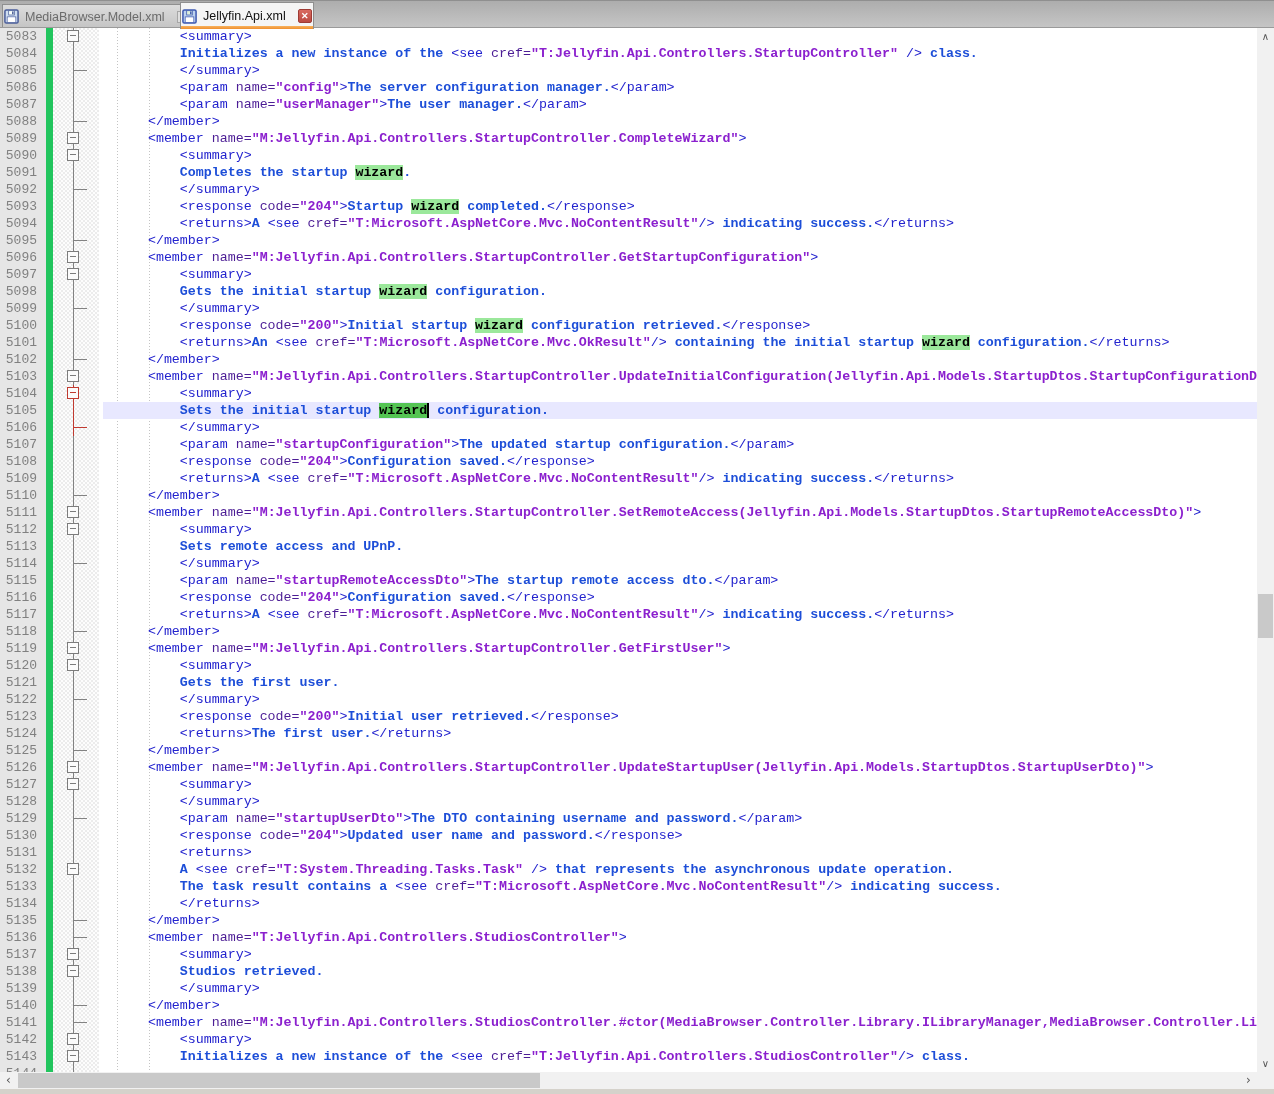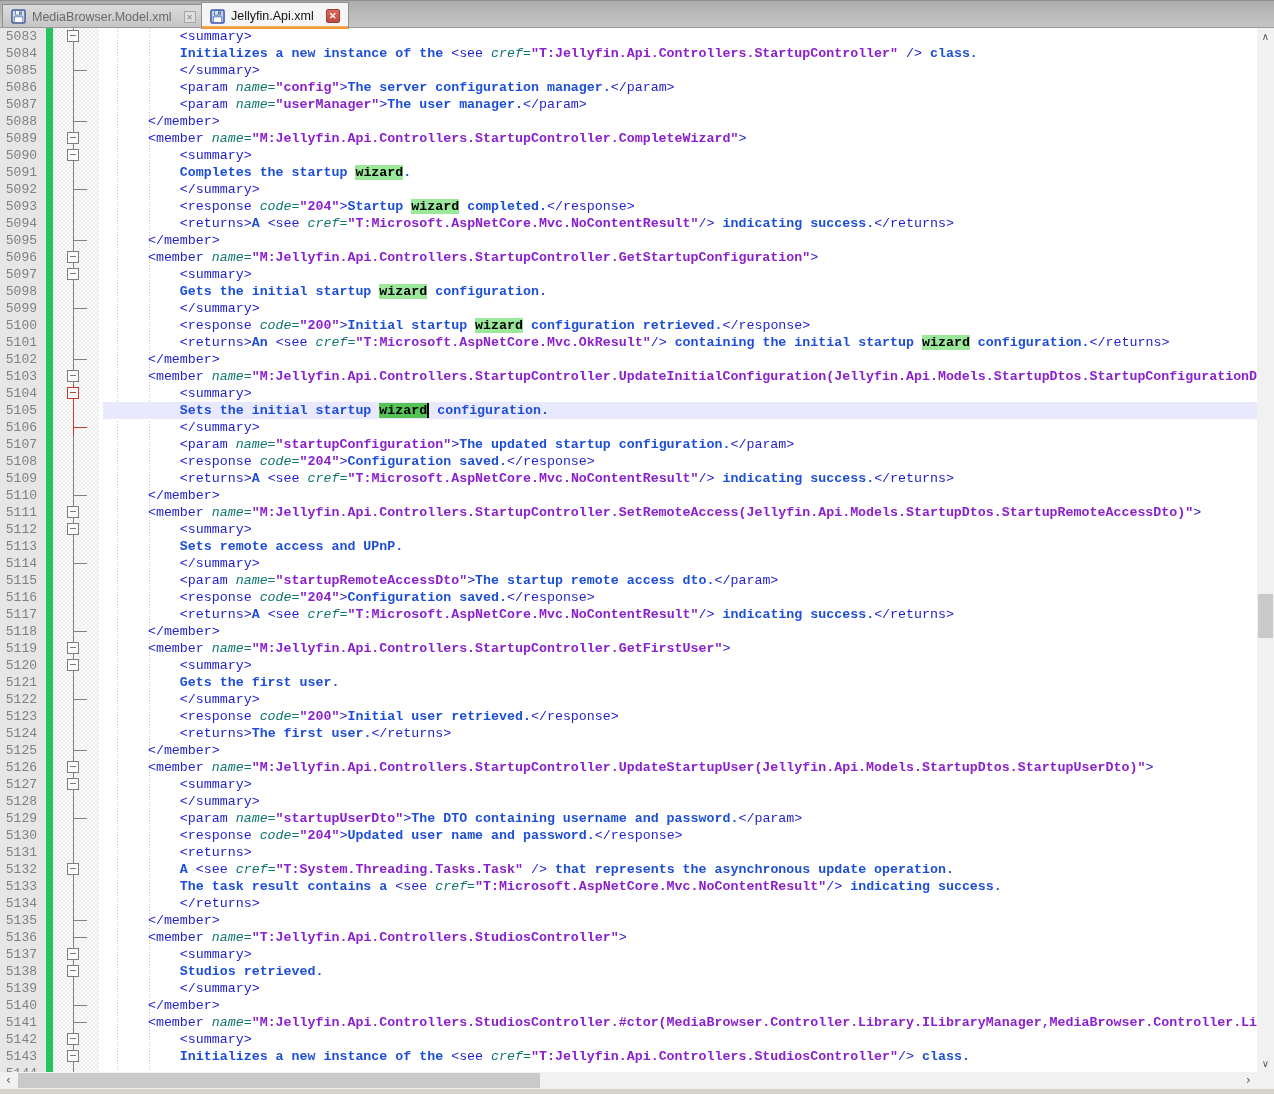--- a/index.html
+++ b/index.html
@@ -4,25 +4,25 @@
 <style>
   html,body{margin:0;padding:0;}
   .app{position:relative;width:1274px;height:1094px;background:#D5D2CB;overflow:hidden;
        font-family:"Liberation Sans",sans-serif;}
 
   
   .tabbar{position:absolute;left:0;top:0;width:1274px;height:28px;
           background:linear-gradient(#ADADAD,#C6C6C6);border-top:1px solid #8F8F8F;box-sizing:border-box;}
   .tabbar::after{content:"";position:absolute;left:0;right:0;bottom:0;height:1px;background:#9A9A9A;}
   .tab{position:absolute;display:flex;align-items:center;gap:6px;box-sizing:border-box;
-       border:1px solid #8F8F8F;padding:0 8px;cursor:default;}
+       border:1px solid #8F8F8F;padding:0 1px;cursor:default;}
   .tab.inactive{left:2px;top:3px;height:25px;background:linear-gradient(#DCDCDC,#C4C4C4);color:#6B6B6B;
                 font-size:12.5px;}
   .tab.active{left:180px;top:1px;height:27px;background:#F5F5F5;color:#111;font-size:12.5px;z-index:2;
-              border-bottom:none;margin-left:21px;}
+              border-bottom:none;}
   .tab.active .accentbar{position:absolute;left:0;right:0;bottom:0;height:3px;
               background:linear-gradient(#F8B25E,#EE8F2E);}
   .floppy{width:15px;height:15px;flex:0 0 auto;}
   .tab.inactive .floppy{filter:grayscale(35%) brightness(1.06);}
   .closebox-inactive{width:12px;height:12px;margin-left:6px;border:1px solid #A6A6A6;background:#DFDFDF;
       color:#8A8A8A;font-size:8px;line-height:11px;text-align:center;box-sizing:border-box;}
   .closebox-active{width:14px;height:14px;margin-left:6px;border:1px solid #9E3B35;border-radius:2px;
       background:linear-gradient(#D96A60,#BC4A42);color:#fff;font-size:9px;font-weight:bold;
       line-height:12px;text-align:center;box-sizing:border-box;}
 
@@ -46,21 +46,21 @@
   .fc.red .vline,.fc.red .tickline{background:#C03A30;}
   .fc.red .fbox{border-color:#C03A30;}
   .fc.red .fbox::after{background:#C03A30;}
 
   .text-pane{position:absolute;left:103px;top:0;right:0;height:100%;overflow:hidden;}
   .guide{position:absolute;top:0;bottom:0;width:1px;z-index:0;
          background-image:linear-gradient(#C4C4C4 1px,transparent 1px);background-size:1px 3px;}
   .cl{position:relative;z-index:1;height:17px;line-height:17px;white-space:pre;padding-left:13px;color:#000;}
   .cl.cur{background:#E8E8FF;}
   .tk-tag{color:#2323CE;}
-  .tk-attr{color:#0f766e;font-style:italic;}
+  .tk-attr{color:#4c1d95;}
   .tk-val{color:#8B20CE;font-weight:bold;}
   .tk-txt{color:#1d4ed8;font-weight:bold;}
   .tk-hl{color:#000;font-weight:bold;background:#9BE89B;}
   .tk-sel{color:#000;font-weight:bold;background:#54C454;border-right:2px solid #000;}
 
   
   .vscroll{position:absolute;right:0;top:28px;width:17px;height:1044px;background:#F1F1F1;}
   .vscroll .arrow{position:absolute;left:0;width:17px;height:17px;color:#555;font-size:10px;
                   line-height:17px;text-align:center;font-family:"DejaVu Sans",sans-serif;}
   .vscroll .up{top:0;}

